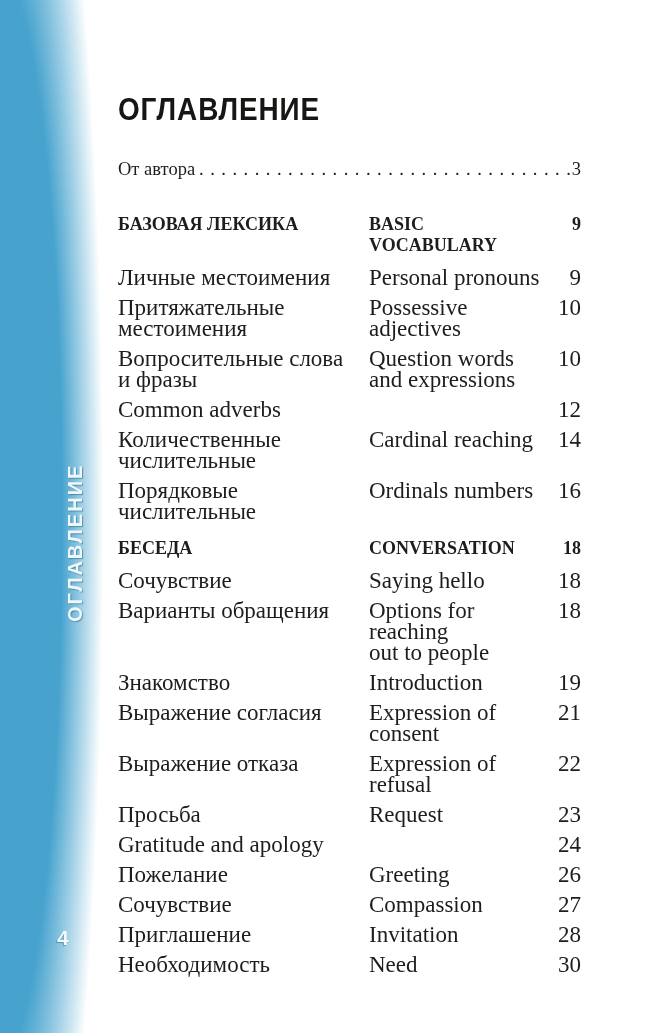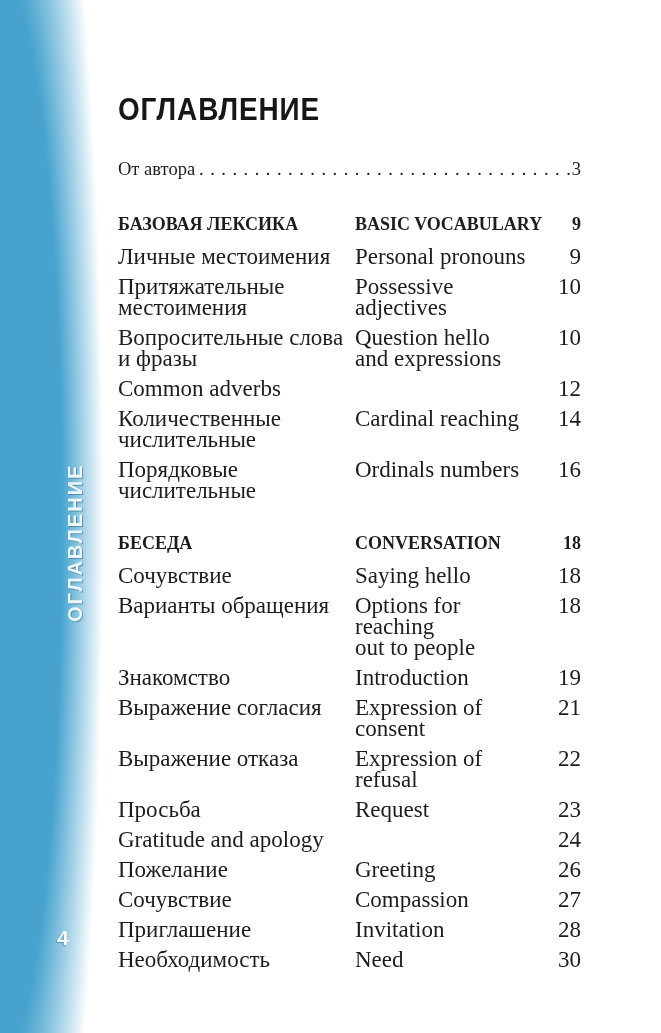--- a/index.html
+++ b/index.html
@@ -45,27 +45,27 @@
   .preface-row {
     display: flex; align-items: baseline;
     margin-top: 31px;
     font-weight: 400; font-size: 18.5px;
   }
   .preface-row .dots {
     flex: 1; overflow: hidden; white-space: nowrap;
     letter-spacing: 6.5px; padding: 0 3px 0 4px;
   }
   .section { margin-top: 34px; }
-  .section + .section { margin-top: 32px; }
+  .section + .section { margin-top: 16px; }
   .row {
     display: flex; align-items: flex-start;
     font-size: 23px; line-height: 21px;
     margin-bottom: 9px;
   }
-  .row .ru { width: 227px; padding-right: 10px; white-space: pre-line; }
+  .row .ru { width: 227px; padding-right: 24px; white-space: pre-line; }
   .row .en { flex: 1; white-space: pre-line; }
   .row .pg { width: 36px; text-align: right; }
   .row.header { font-weight: 700; font-size: 18px; margin-bottom: 11px; }
 </style>
 </head>
 <body>
 
 <div class="page">
 
   <aside class="sidebar">
@@ -96,21 +96,21 @@
       </div>
       <div class="row">
         <span class="ru">Притяжательные
 местоимения</span>
         <span class="en">Possessive adjectives</span>
         <span class="pg">10</span>
       </div>
       <div class="row">
         <span class="ru">Вопросительные слова
 и фразы</span>
-        <span class="en">Question hello
+        <span class="en">Question words
 and expressions</span>
         <span class="pg">10</span>
       </div>
       <div class="row">
         <span class="en">Common adverbs</span>
         <span class="pg">12</span>
       </div>
       <div class="row">
         <span class="ru">Количественные
 числительные</span>

